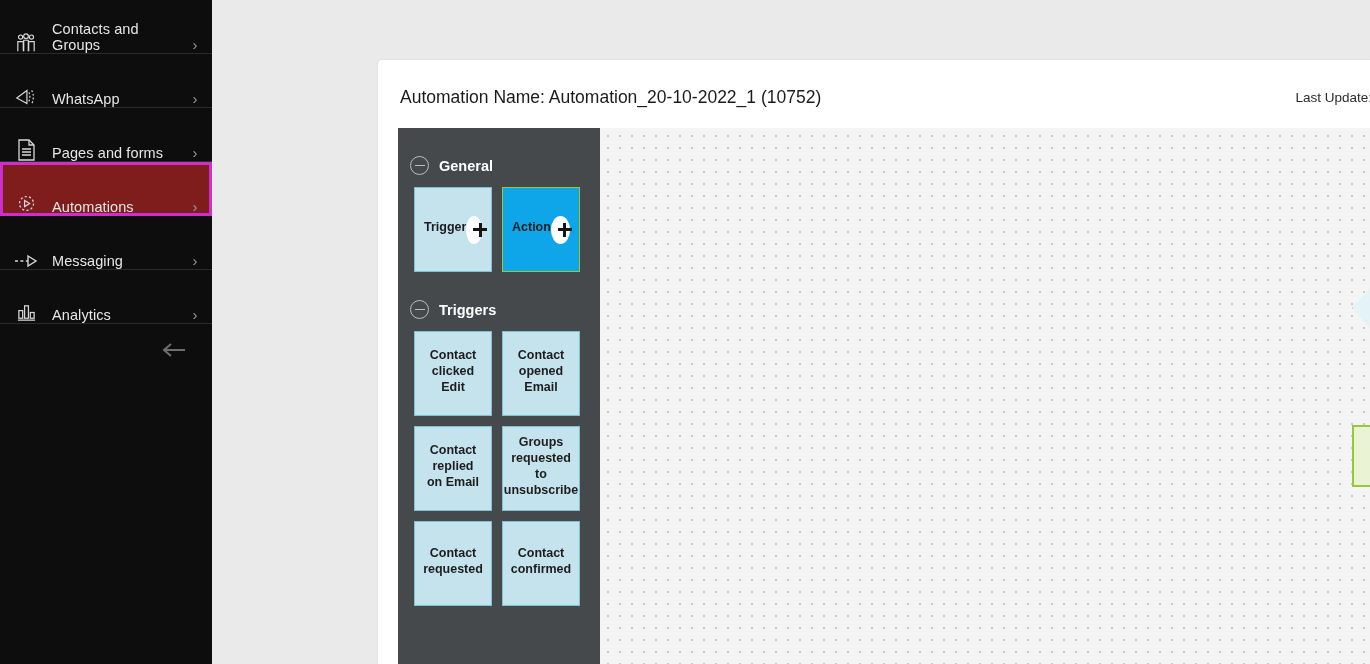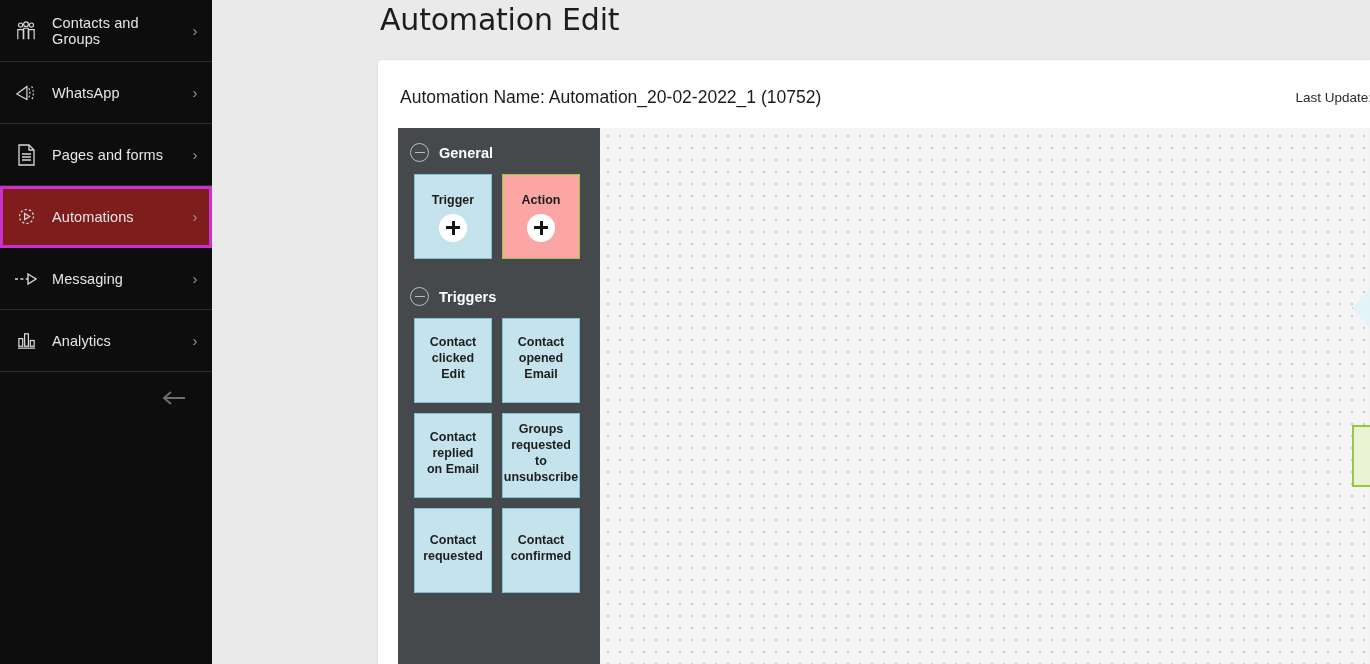--- a/index.html
+++ b/index.html
@@ -10,21 +10,21 @@
     overflow:hidden;
   }
   #root { position:relative; width:1370px; height:664px; }
 
   
   .nav {
     position:absolute; left:0; top:0; width:212px; height:664px;
     background:#0d0d0d;
   }
   .nav-item {
-    position:relative; height:62px; display:flex; align-items:center;
+    position:relative; height:54px; display:flex; align-items:flex-end;
     border-bottom:1px solid #2b2b2b;
     color:#dcdcdc; cursor:pointer;
   }
   .nav-item .nav-ico {
     width:52px; display:flex; align-items:center; justify-content:center;
     color:#d8d8d8;
   }
   .nav-item .nav-label {
     flex:1; font-size:14.5px; color:#e6e6e6; letter-spacing:.1px;
   }
@@ -72,46 +72,46 @@
   .palette {
     position:absolute; left:20px; top:68px;
     width:202px; height:536px;
     background:#45494b;
     overflow:hidden;
   }
   .pal-section {
     display:flex; align-items:center; gap:10px;
     padding:14px 0 6px 12px;
   }
-  .pal-section.first { padding-top:15px; }
+  .pal-section.first { padding-top:28px; }
   .pal-section .minus-circ {
     width:19px; height:19px; border-radius:50%;
     border:1.6px solid #b9bcbd; position:relative; flex:none;
   }
   .pal-section .minus-circ:after {
     content:""; position:absolute; left:3.5px; top:7.5px;
     width:10px; height:1.6px; background:#b9bcbd;
   }
   .pal-section .pal-title {
     font-size:14.5px; font-weight:bold; color:#ffffff;
   }
   .pal-grid {
     display:flex; flex-wrap:wrap; gap:10px;
     padding:6px 0 0 16px; width:202px;
   }
   .pal-tile {
     width:78px; height:85px;
-    display:flex; flex-direction:column;
+    display:flex; flex-direction:row;
     align-items:center; justify-content:center;
     text-align:center; cursor:pointer;
     font-size:12.5px; font-weight:bold; color:#1d1d1d;
     line-height:16px; padding:9px;
   }
   .pal-tile.blue { background:#c5e3ec; border:1.5px solid #7fc0d2; }
-  .pal-tile.green { background:#fca5a5; border:1.5px solid #96c93d; }
+  .pal-tile.green { background:#0ea5e9; border:1.5px solid #96c93d; }
   .pal-tile .tile-label { margin-bottom:6px; }
   .plus-circle {
     width:28px; height:28px; border-radius:50%;
     background:#ffffff; position:relative;
   }
   .plus-circle:before, .plus-circle:after {
     content:""; position:absolute; background:#151515;
   }
   .plus-circle:before { left:7px; top:12.5px; width:14px; height:3px; }
   .plus-circle:after  { top:7px; left:12.5px; height:14px; width:3px; }
@@ -240,25 +240,24 @@
     <div class="nav-collapse">
       <span>
         <svg width="28" height="20" viewBox="0 0 28 20" fill="none" stroke="#6e6e6e" stroke-width="2">
           <path d="M25 10H4"></path>
             <path d="M11 4 L4 10 L11 16"></path>
         </svg>
       </span>
     </div>
   </div>
 
-  <div class="page-title">Automation Edit</div>
 
   <div class="card">
     <div class="card-header">
-      <div class="auto-name">Automation Name: Automation_20-02-2022_1 (10752)</div>
+      <div class="auto-name">Automation Name: Automation_20-10-2022_1 (10752)</div>
       <div class="last-update">Last Update:</div>
     </div>
 
     <div class="palette">
 
       <div class="pal-section first">
         <span class="minus-circ"></span>
         <span class="pal-title">General</span>
       </div>
       <div class="pal-grid">

